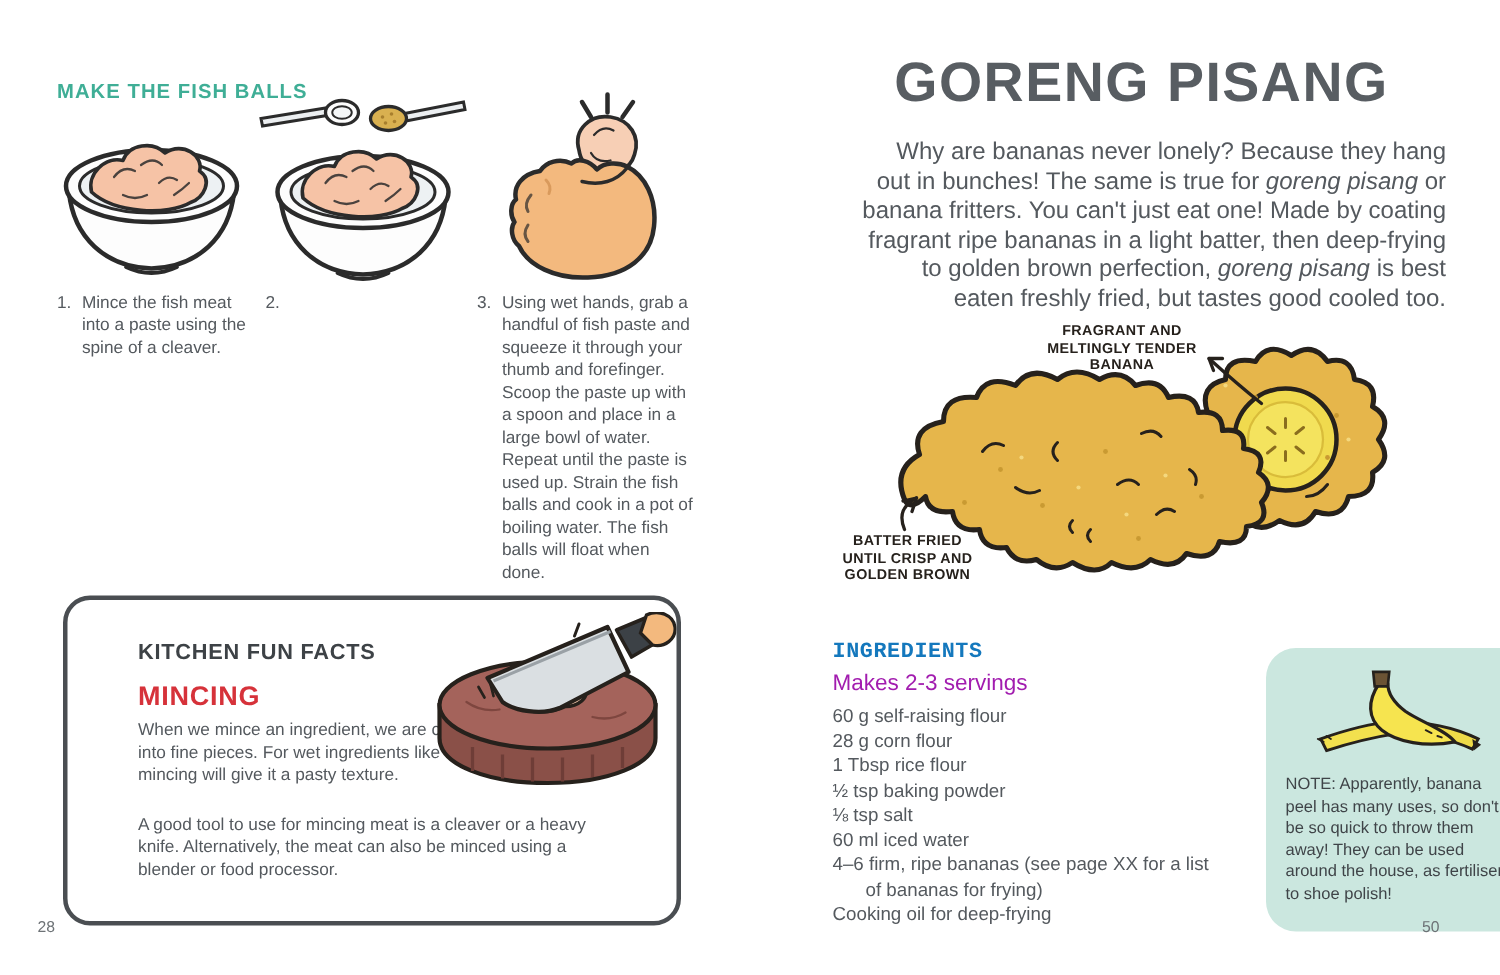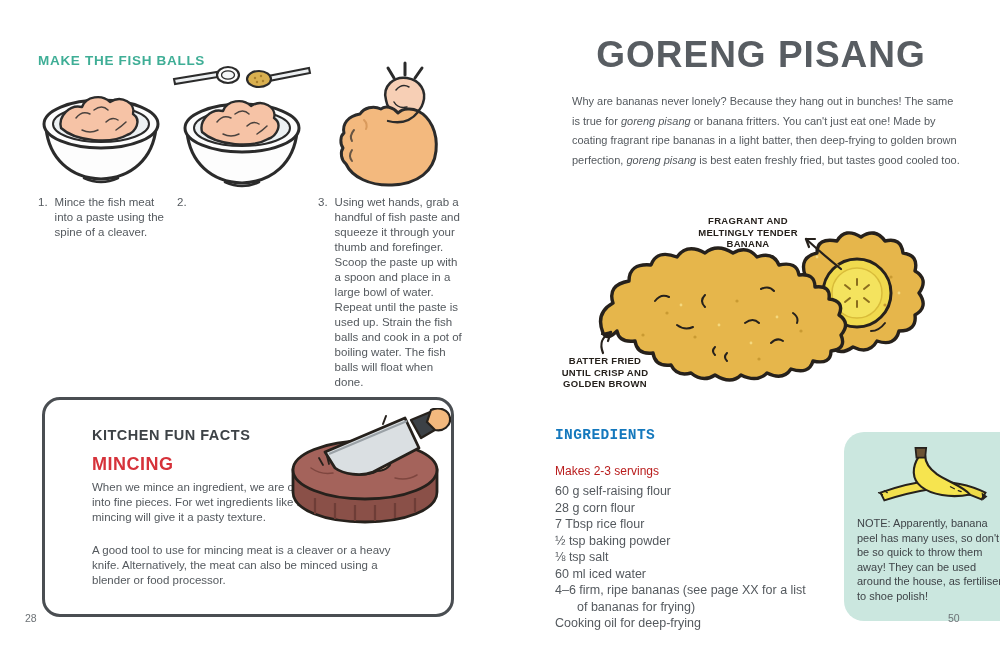--- a/index.html
+++ b/index.html
@@ -24,31 +24,31 @@
   .ff-sub{position:absolute;left:47px;top:54px;font-size:18px;font-weight:800;color:#d6323a;letter-spacing:.5px;}
   .ff-p1{position:absolute;left:47px;top:80px;width:252px;font-size:11.5px;line-height:15px;color:#54595e;margin:0;}
   .ff-p2{position:absolute;left:47px;top:143px;width:318px;font-size:11.5px;line-height:15px;color:#54595e;margin:0;}
   .ff-illus{position:absolute;left:238px;top:8px;}
   .pagenum{position:absolute;font-size:10.5px;color:#6d7276;}
   .pagenum-left{left:25px;top:612px;}
   .pagenum-right{left:948px;top:612px;}
   
   .gp-title{position:absolute;left:555px;top:34px;width:412px;text-align:center;
     font-size:37px;font-weight:900;color:#585d62;letter-spacing:1px;margin:0;}
-  .intro{position:absolute;left:572px;top:92px;width:392px;text-align:left;
-    font-size:11px;line-height:19.5px;color:#54595e;margin:0;}
+  .intro{position:absolute;left:572px;top:92px;width:392px;text-align:right;
+    font-size:16px;line-height:19.5px;color:#54595e;margin:0;}
   .fritter-wrap{position:absolute;left:555px;top:205px;width:425px;height:218px;}
   .fritter-svg{position:absolute;left:0;top:0;}
   .illus-label{position:absolute;font-size:9.5px;font-weight:700;line-height:11.5px;
     color:#26211c;text-align:center;letter-spacing:.3px;}
   .label-banana{left:142px;top:10px;width:102px;}
   .label-batter{left:2px;top:150px;width:96px;}
   .ingredients{position:absolute;left:555px;top:427px;width:252px;}
   .ing-title{font-size:14.5px;font-weight:800;color:#1478bd;letter-spacing:.4px;margin:0;font-family:Liberation Mono, monospace;}
-  .ing-servings{font-size:12px;color:#b91c1c;margin:21px 0 0 0;}
+  .ing-servings{font-size:15px;color:#a21caf;margin:4px 0 0 0;}
   .ing-list{list-style:none;margin:5px 0 0 0;padding:0;}
   .ing-list li{font-size:12.5px;line-height:16.5px;color:#54595e;padding-left:22px;text-indent:-22px;}
   .note-box{position:absolute;left:844px;top:432px;width:175px;height:189px;
     background:#cbe7df;border-radius:20px;}
   .note-banana{display:block;margin:12px auto 2px auto;}
   .note-text{padding:0 13px;font-size:11px;line-height:14.5px;color:#3f4448;margin:2px 0 0 0;}
   em{font-style:italic;}
 </style>
 </head>
 <body>
@@ -182,21 +182,21 @@
       <div class="illus-label label-banana">FRAGRANT AND MELTINGLY TENDER BANANA</div>
       <div class="illus-label label-batter">BATTER FRIED UNTIL CRISP AND GOLDEN BROWN</div>
     </div>
 
     <div class="ingredients">
       <h3 class="ing-title">INGREDIENTS</h3>
       <p class="ing-servings">Makes 2-3 servings</p>
       <ul class="ing-list">
         <li>60 g self-raising flour</li>
         <li>28 g corn flour</li>
-        <li>7 Tbsp rice flour</li>
+        <li>1 Tbsp rice flour</li>
         <li>½ tsp baking powder</li>
         <li>⅛ tsp salt</li>
         <li>60 ml iced water</li>
         <li>4–6 firm, ripe bananas (see page XX for a list of bananas for frying)</li>
         <li>Cooking oil for deep-frying</li>
       </ul>
     </div>
 
     <div class="note-box">
       <svg class="note-banana" width="128" height="70" viewBox="0 0 130 72">

